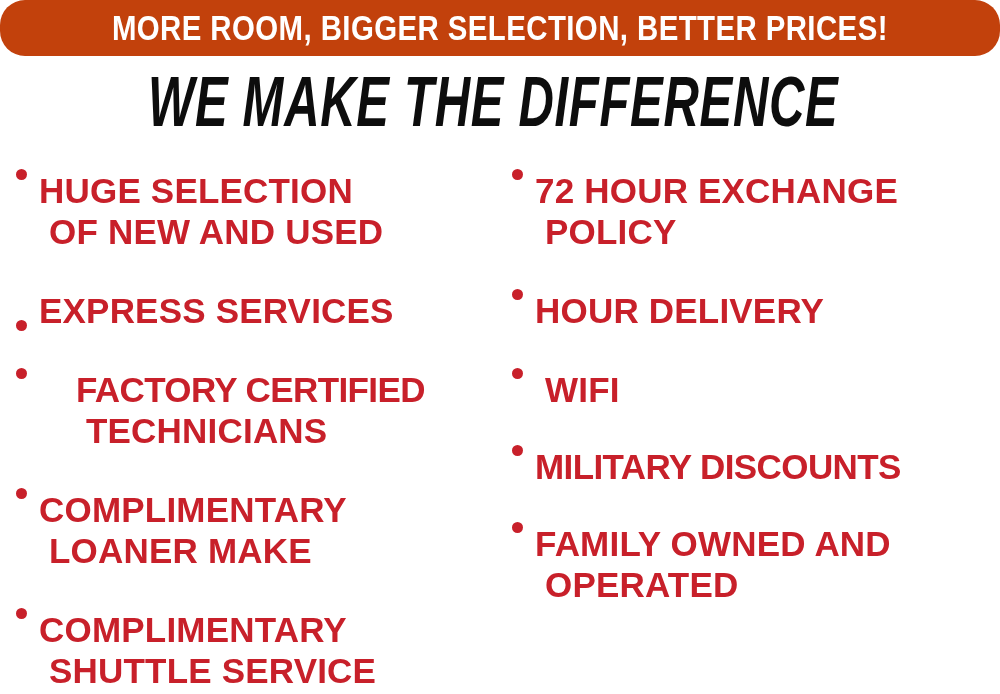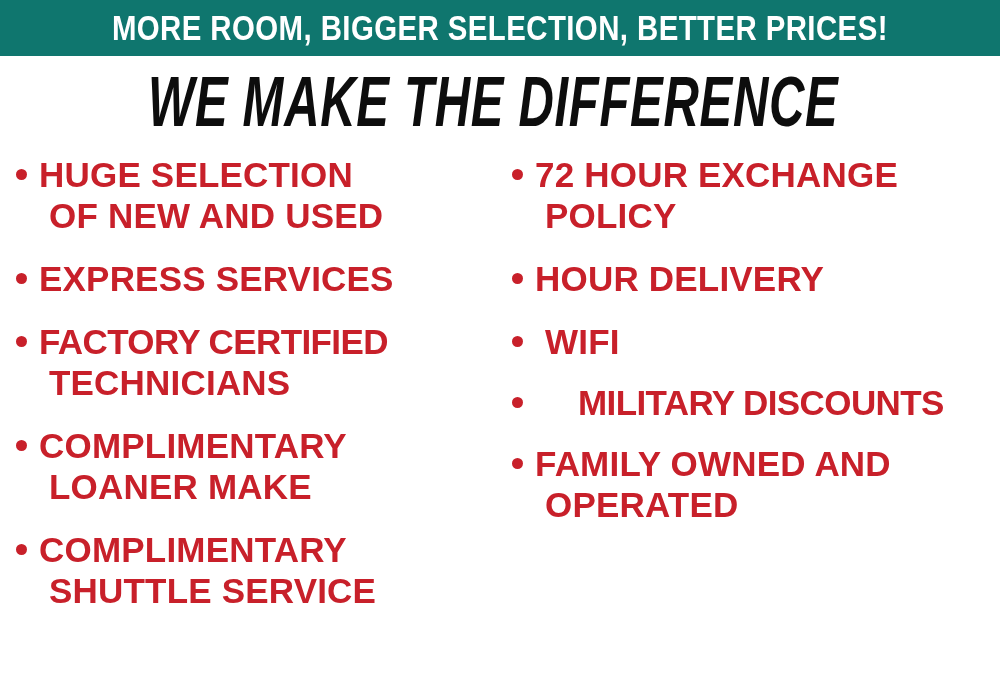--- a/index.html
+++ b/index.html
@@ -11,25 +11,26 @@
     width: 1000px;
     height: 694px;
     overflow: hidden;
     font-family: "Liberation Sans", sans-serif;
     -webkit-font-smoothing: antialiased;
   }
 
   #banner {
     width: 1000px;
     height: 56px;
-    background: #0f766e;
+    background: #c2410c;
     display: flex;
     align-items: center;
     justify-content: center;
     overflow: hidden;
+    border-radius: 25px;
   }
   #banner-text {
     color: #ffffff;
     font-family: "Liberation Sans", sans-serif;
     font-weight: 700;
     font-size: 35px;
     line-height: 36px;
     letter-spacing: 0.5px;
     transform: scaleX(0.84);
     transform-origin: center center;
@@ -88,47 +89,48 @@
     height: 11px;
     border-radius: 50%;
     background: #c8202a;
     flex: 0 0 auto;
     margin-top: 15px;
     margin-right: 12px;
   }
   .bullet-lines {
     flex: 1 1 auto;
     min-width: 0;
+    margin-top: 16px;
   }
   .bullet-line {
     color: #c8202a;
     font-family: "Liberation Sans", sans-serif;
     font-weight: 700;
     font-size: 35px;
     line-height: 41px;
     white-space: nowrap;
     letter-spacing: 0.2px;
   }
   .bullet-line.indent {
     padding-left: 10px;
   }
   .bullet-line.tight {
     letter-spacing: -0.6px;
   }
 
   
   #col-left .bullet-item:nth-child(1) { margin-bottom: 22px; }
-  #col-left .bullet-item:nth-child(2) { margin-bottom: 22px; }
-  #col-left .bullet-item:nth-child(3) { margin-bottom: 22px; }
+  #col-left .bullet-item:nth-child(2) { margin-bottom: 22px; align-items: flex-end; }
+  #col-left .bullet-item:nth-child(3) { margin-bottom: 22px; gap: 37px; }
   #col-left .bullet-item:nth-child(4) { margin-bottom: 22px; }
 
   #col-right .bullet-item:nth-child(1) { margin-bottom: 22px; }
   #col-right .bullet-item:nth-child(2) { margin-bottom: 22px; }
   #col-right .bullet-item:nth-child(3) { margin-bottom: 20px; }
-  #col-right .bullet-item:nth-child(4) { margin-bottom: 20px; gap: 43px; }
+  #col-right .bullet-item:nth-child(4) { margin-bottom: 20px; }
   #col-right .bullet-item:nth-child(5) { margin-bottom: 20px; }
 </style>
 </head>
 <body>
 
 <div id="banner">
   <div id="banner-text">MORE ROOM, BIGGER SELECTION, BETTER PRICES!</div>
 </div>
 
 <div id="headline-wrap">

